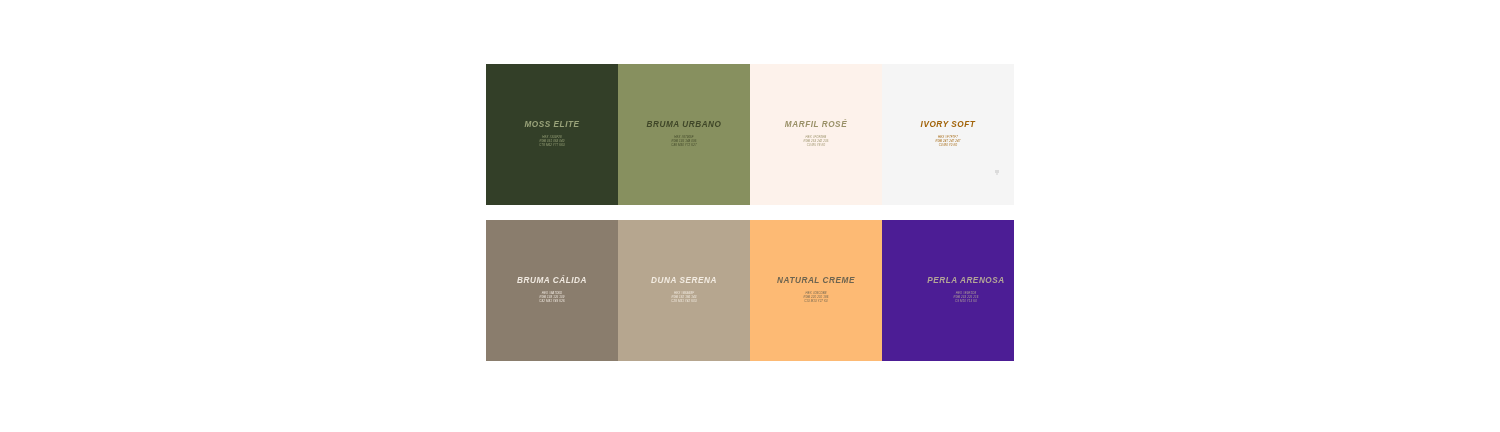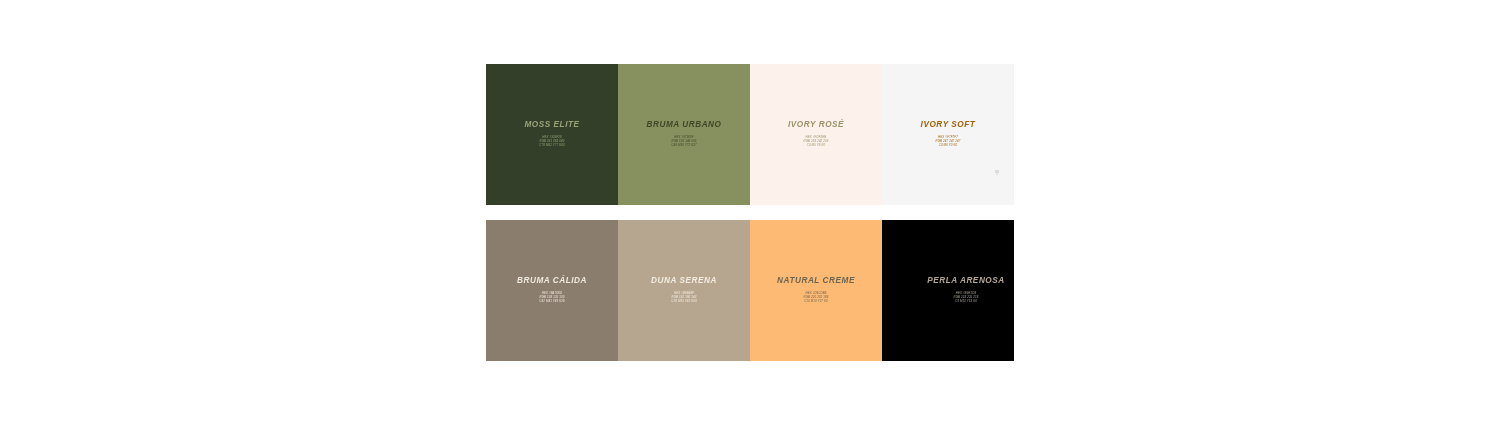--- a/index.html
+++ b/index.html
@@ -111,21 +111,21 @@
     <div class="swatch" style="background-color: rgb(135, 144, 95); color: rgb(63, 70, 40);">
       <div class="swatch-name">BRUMA URBANO</div>
       <div class="swatch-specs">
         <div class="swatch-spec-line">HEX #87905F</div>
         <div class="swatch-spec-line">RGB 135 144 095</div>
         <div class="swatch-spec-line">C48 M30 Y72 K27</div>
       </div>
     </div>
 
     <div class="swatch" style="background-color: rgb(253, 242, 235); color: rgb(154, 145, 104);">
-      <div class="swatch-name">IVORY ROSÉ</div>
+      <div class="swatch-name">MARFIL ROSÉ</div>
       <div class="swatch-specs">
         <div class="swatch-spec-line">HEX #FDF2EB</div>
         <div class="swatch-spec-line">RGB 253 242 235</div>
         <div class="swatch-spec-line">C0 M5 Y8 K0</div>
       </div>
     </div>
 
     <div class="swatch" style="background-color: rgb(245, 245, 245); color: #a16207;">
       <div class="swatch-name">IVORY SOFT</div>
       <div class="swatch-specs">
@@ -160,21 +160,21 @@
 
     <div class="swatch" style="background-color: #fdba74; color: rgb(109, 100, 80);">
       <div class="swatch-name">NATURAL CREME</div>
       <div class="swatch-specs">
         <div class="swatch-spec-line">HEX #D9CDB8</div>
         <div class="swatch-spec-line">RGB 220 210 186</div>
         <div class="swatch-spec-line">C13 M13 Y27 K0</div>
       </div>
     </div>
 
-    <div class="swatch" style="background-color: #000000; color: rgb(179, 166, 151); padding-left: 36px;">
+    <div class="swatch" style="background-color: #4c1d95; color: rgb(179, 166, 151); padding-left: 36px;">
       <div class="swatch-name">PERLA ARENOSA</div>
       <div class="swatch-specs">
         <div class="swatch-spec-line">HEX #E9E1D8</div>
         <div class="swatch-spec-line">RGB 233 225 216</div>
         <div class="swatch-spec-line">C9 M10 Y13 K0</div>
       </div>
     </div>
 
   </div>
 

